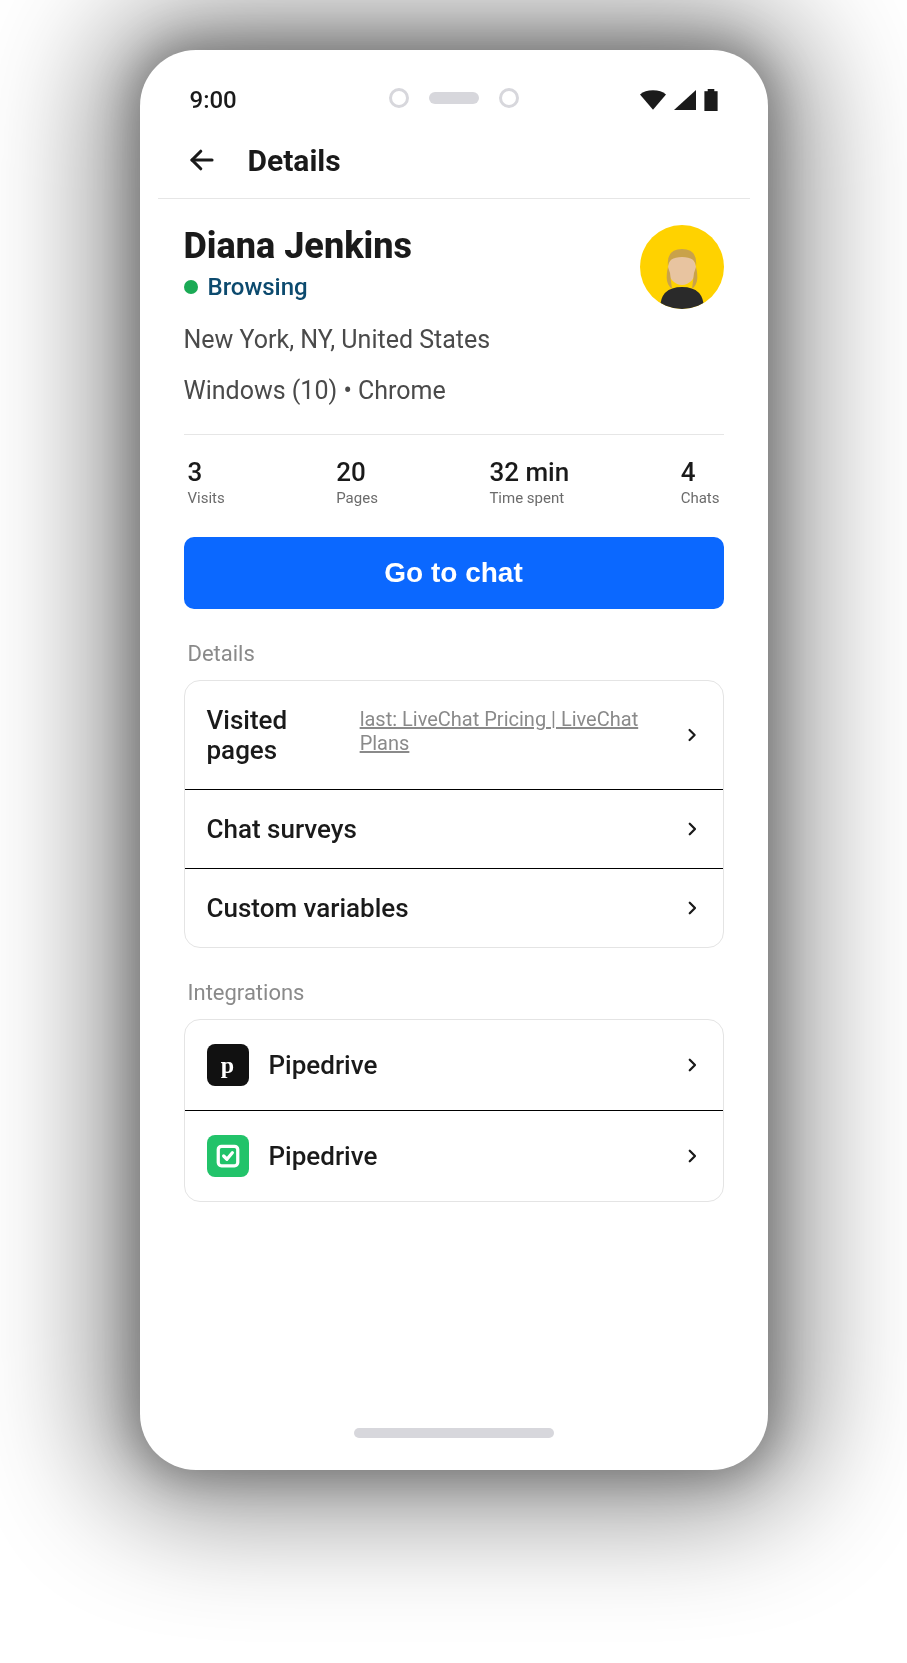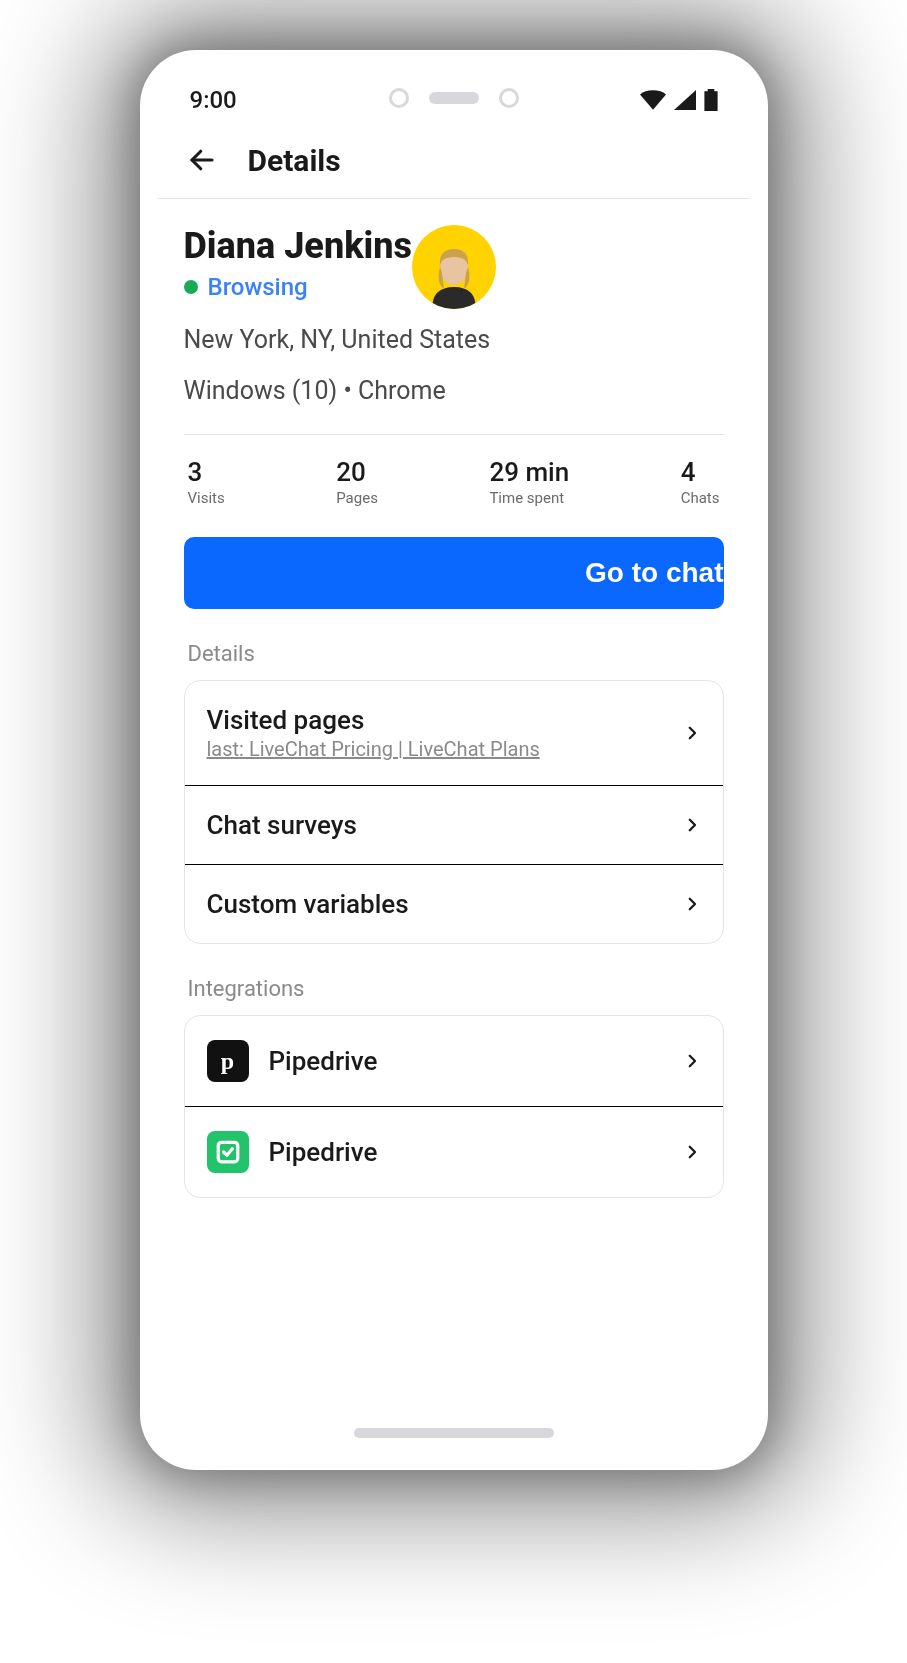--- a/index.html
+++ b/index.html
@@ -58,63 +58,62 @@
     .app-header {
       display: flex;
       align-items: center;
       gap: 28px;
       padding: 10px 26px 20px;
       border-bottom: 1px solid #e6e6e6;
     }
     .back-btn { width: 36px; height: 36px; display:flex; align-items:center; justify-content:center; cursor:pointer; }
     .header-title { font-size: 30px; font-weight: 700; color: #1a1a1a; }
     .content { padding: 26px; }
-    .profile-top { display: flex; align-items: flex-start; }
+    .profile-top { display: flex; justify-content: space-between; align-items: flex-start; }
     .profile-name { font-size: 36px; font-weight: 800; color: #1a1a1a; margin-bottom: 6px; }
-    .presence { display: flex; align-items: center; gap: 10px; font-size: 24px; font-weight: 500; color: #3b82f6; margin-bottom: 18px; }
+    .presence { display: flex; align-items: center; gap: 10px; font-size: 24px; font-weight: 500; color: #0c4a6e; margin-bottom: 18px; }
     .presence-dot { width: 14px; height: 14px; background: #1aaa55; border-radius: 50%; }
     .avatar { width: 84px; height: 84px; border-radius: 50%; background: #ffd200; overflow: hidden; display:flex; align-items:flex-end; justify-content:center;}
     .avatar svg { width: 64px; height: 70px; }
     .profile-meta { font-size: 25px; color: #4a4a4a; line-height: 1.7; margin-bottom: 8px; }
     .divider { height: 1px; background: #e6e6e6; margin: 22px 0; }
     .stats { display: flex; justify-content: space-between; padding: 0 4px; }
     .stat { display: flex; flex-direction: column; gap: 2px; }
     .stat-value { font-size: 26px; font-weight: 500; color: #1a1a1a; }
     .stat-label { font-size: 15px; color: #6b6b6b; }
     .primary-btn {
       margin-top: 30px;
       width: 100%;
       background: #0b68ff;
       color: #fff;
       border: none;
       border-radius: 10px;
       height: 72px;
       font-size: 28px;
       font-weight: 600;
       cursor: pointer;
-      text-align: right;
     }
     .section-label { font-size: 22px; color: #8a8a8a; margin: 32px 0 14px 4px; }
     .card {
       border: 1px solid #e4e4e4;
       border-radius: 16px;
       overflow: hidden;
     }
     .row {
       display: flex;
       align-items: center;
       justify-content: space-between;
       padding: 24px 22px;
       cursor: pointer;
     }
     .row + .row { border-top: 1px solid #000000; }
     .row-left { display: flex; align-items: center; gap: 20px; }
     .row-title { font-size: 26px; color: #1a1a1a; font-weight: 500; }
     .row-sub { font-size: 20px; color: #8a8a8a; margin-top: 2px; text-decoration: underline; }
-    .row-text { display: flex; flex-direction: column; }
+    .row-text { display: flex; flex-direction: row; }
     .chevron { width: 18px; height: 18px; }
     .int-icon { width: 42px; height: 42px; border-radius: 8px; display:flex; align-items:center; justify-content:center;}
     .int-pipedrive { background: #111; color:#fff; font-weight:800; font-size:24px; font-family: Georgia, serif;}
     .int-helpdesk { background: #22c36a; }
     .home-indicator {
       position: absolute;
       bottom: 14px;
       left: 50%;
       transform: translateX(-50%);
       width: 200px;
@@ -188,21 +187,21 @@
       <div class="stats">
         <div class="stat">
           <span class="stat-value">3</span>
           <span class="stat-label">Visits</span>
         </div>
         <div class="stat">
           <span class="stat-value">20</span>
           <span class="stat-label">Pages</span>
         </div>
         <div class="stat">
-          <span class="stat-value">29 min</span>
+          <span class="stat-value">32 min</span>
           <span class="stat-label">Time spent</span>
         </div>
         <div class="stat">
           <span class="stat-value">4</span>
           <span class="stat-label">Chats</span>
         </div>
       </div>
 
       <button class="primary-btn">Go to chat</button>
 

